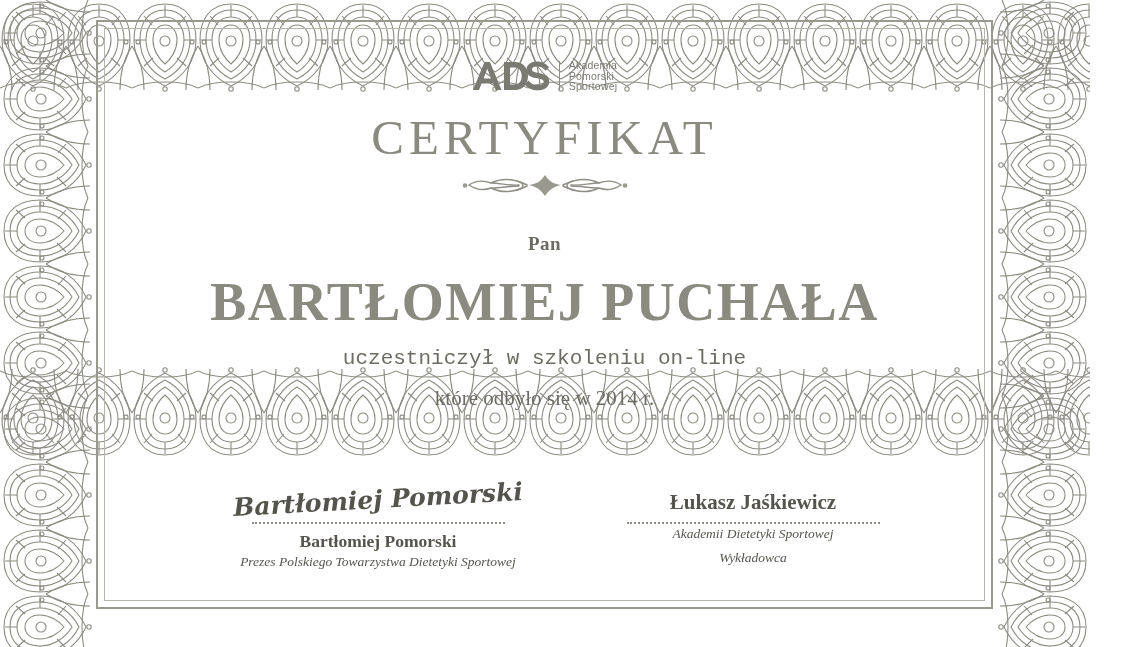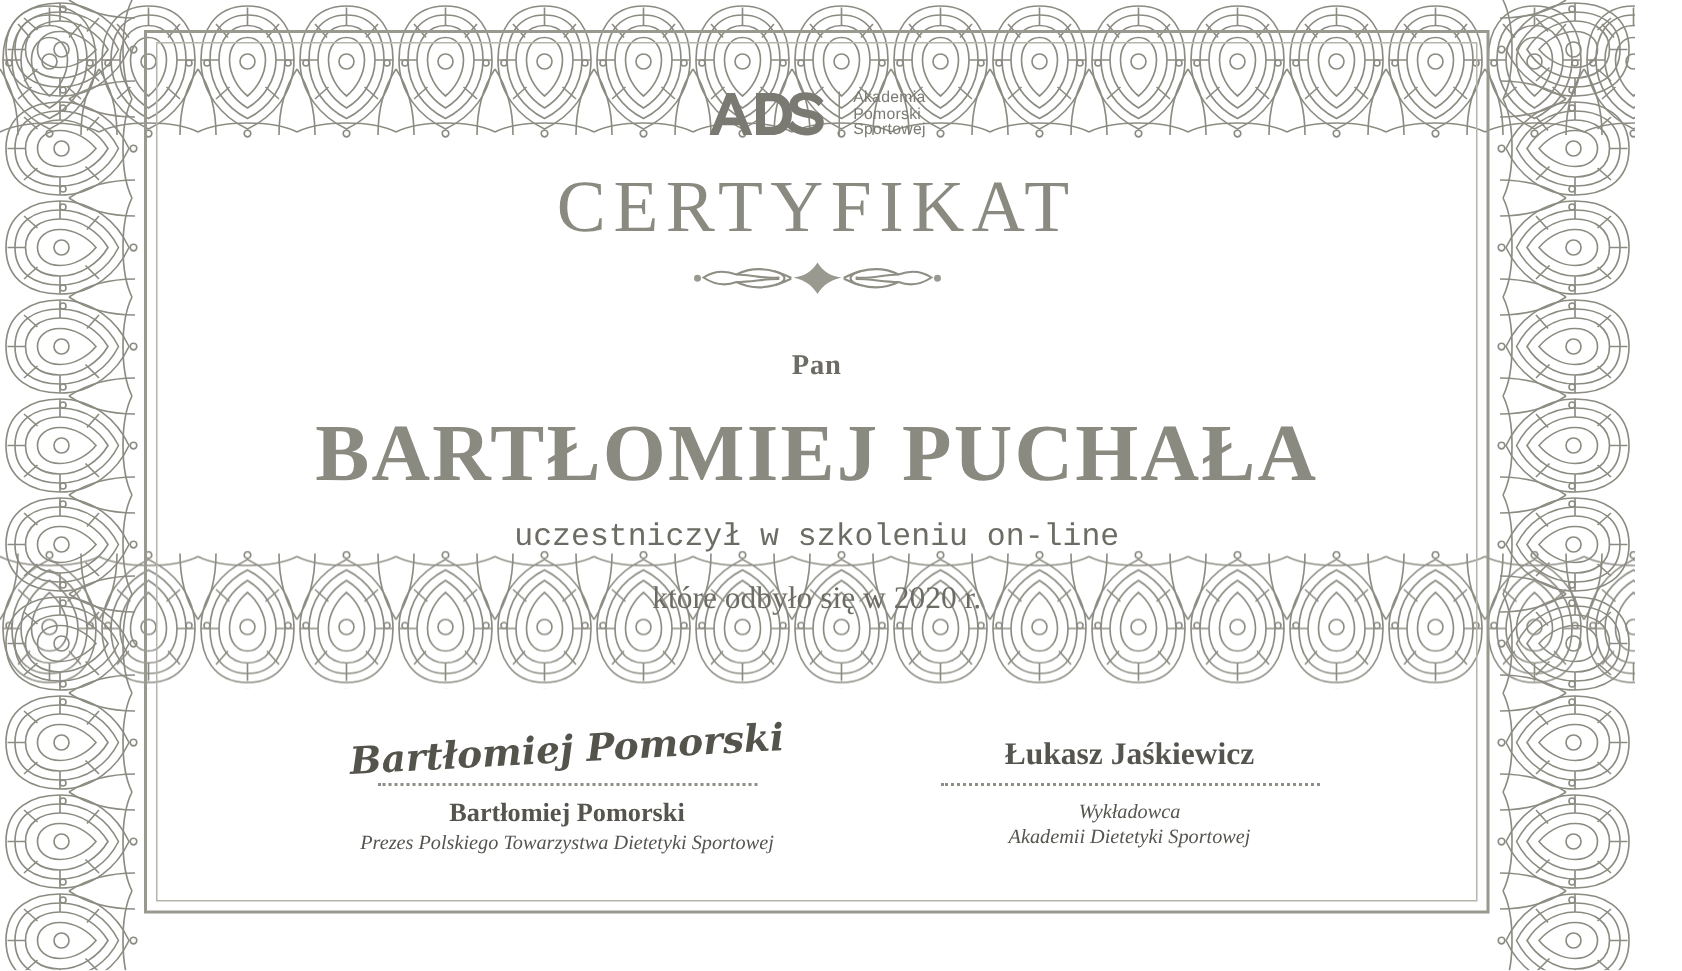--- a/index.html
+++ b/index.html
@@ -312,33 +312,33 @@
       </svg>
     </div>
 
     <div class="pan">Pan</div>
 
     <div class="recipient">BARTŁOMIEJ PUCHAŁA</div>
 
     <div class="subtitle">uczestniczył w szkoleniu on-line</div>
 
 
-    <div class="date-line">które odbyło się w 2020 r.</div>
+    <div class="date-line">które odbyło się w 2014 r.</div>
 
     <div class="signatures">
 
       <div class="sig-block sig-left">
         <div class="sig-script">Bartłomiej Pomorski</div>
         <div class="sig-rule"></div>
         <div class="sig-name">Bartłomiej Pomorski</div>
         <div class="sig-role">Prezes Polskiego Towarzystwa Dietetyki Sportowej</div>
       </div>
 
       <div class="sig-block sig-right">
         <div class="sig-typed">Łukasz Jaśkiewicz</div>
         <div class="sig-rule"></div>
+        <div class="sig-role">Akademii Dietetyki Sportowej</div>
         <div class="sig-role" style="margin-top:9px;">Wykładowca</div>
-        <div class="sig-role">Akademii Dietetyki Sportowej</div>
       </div>
 
     </div>
   </div>
 </div>
 
 </body></html>

